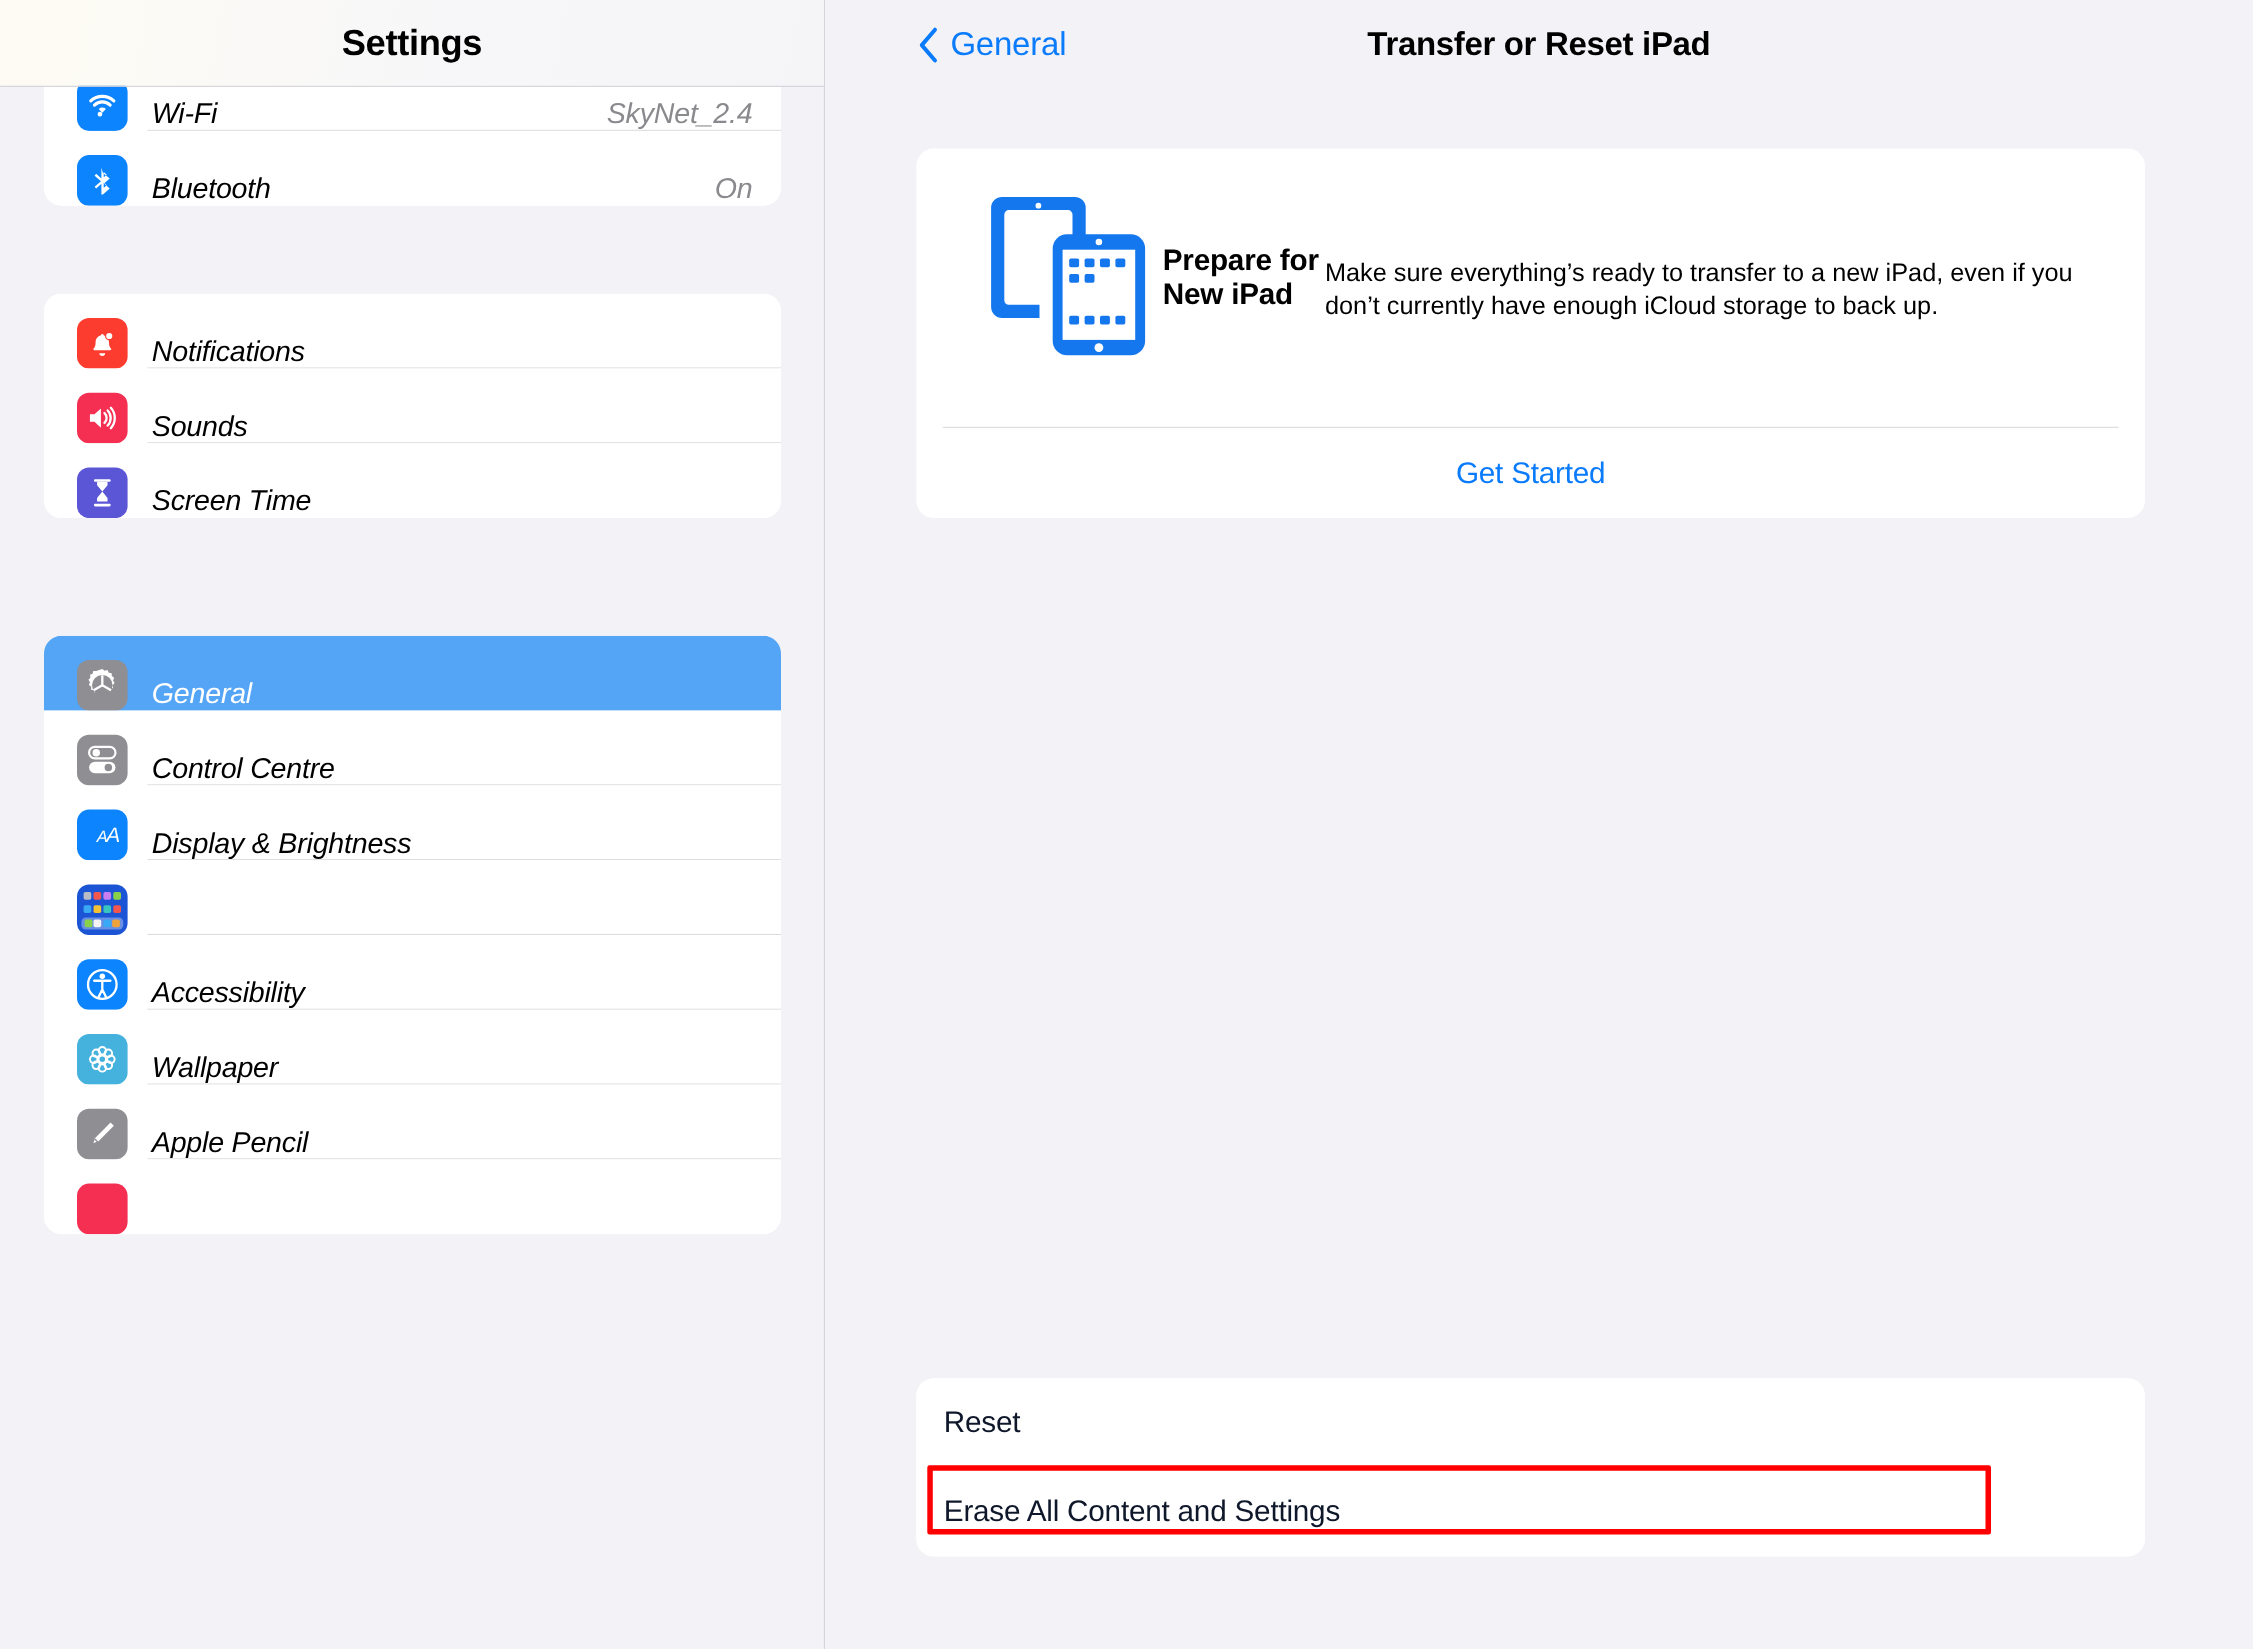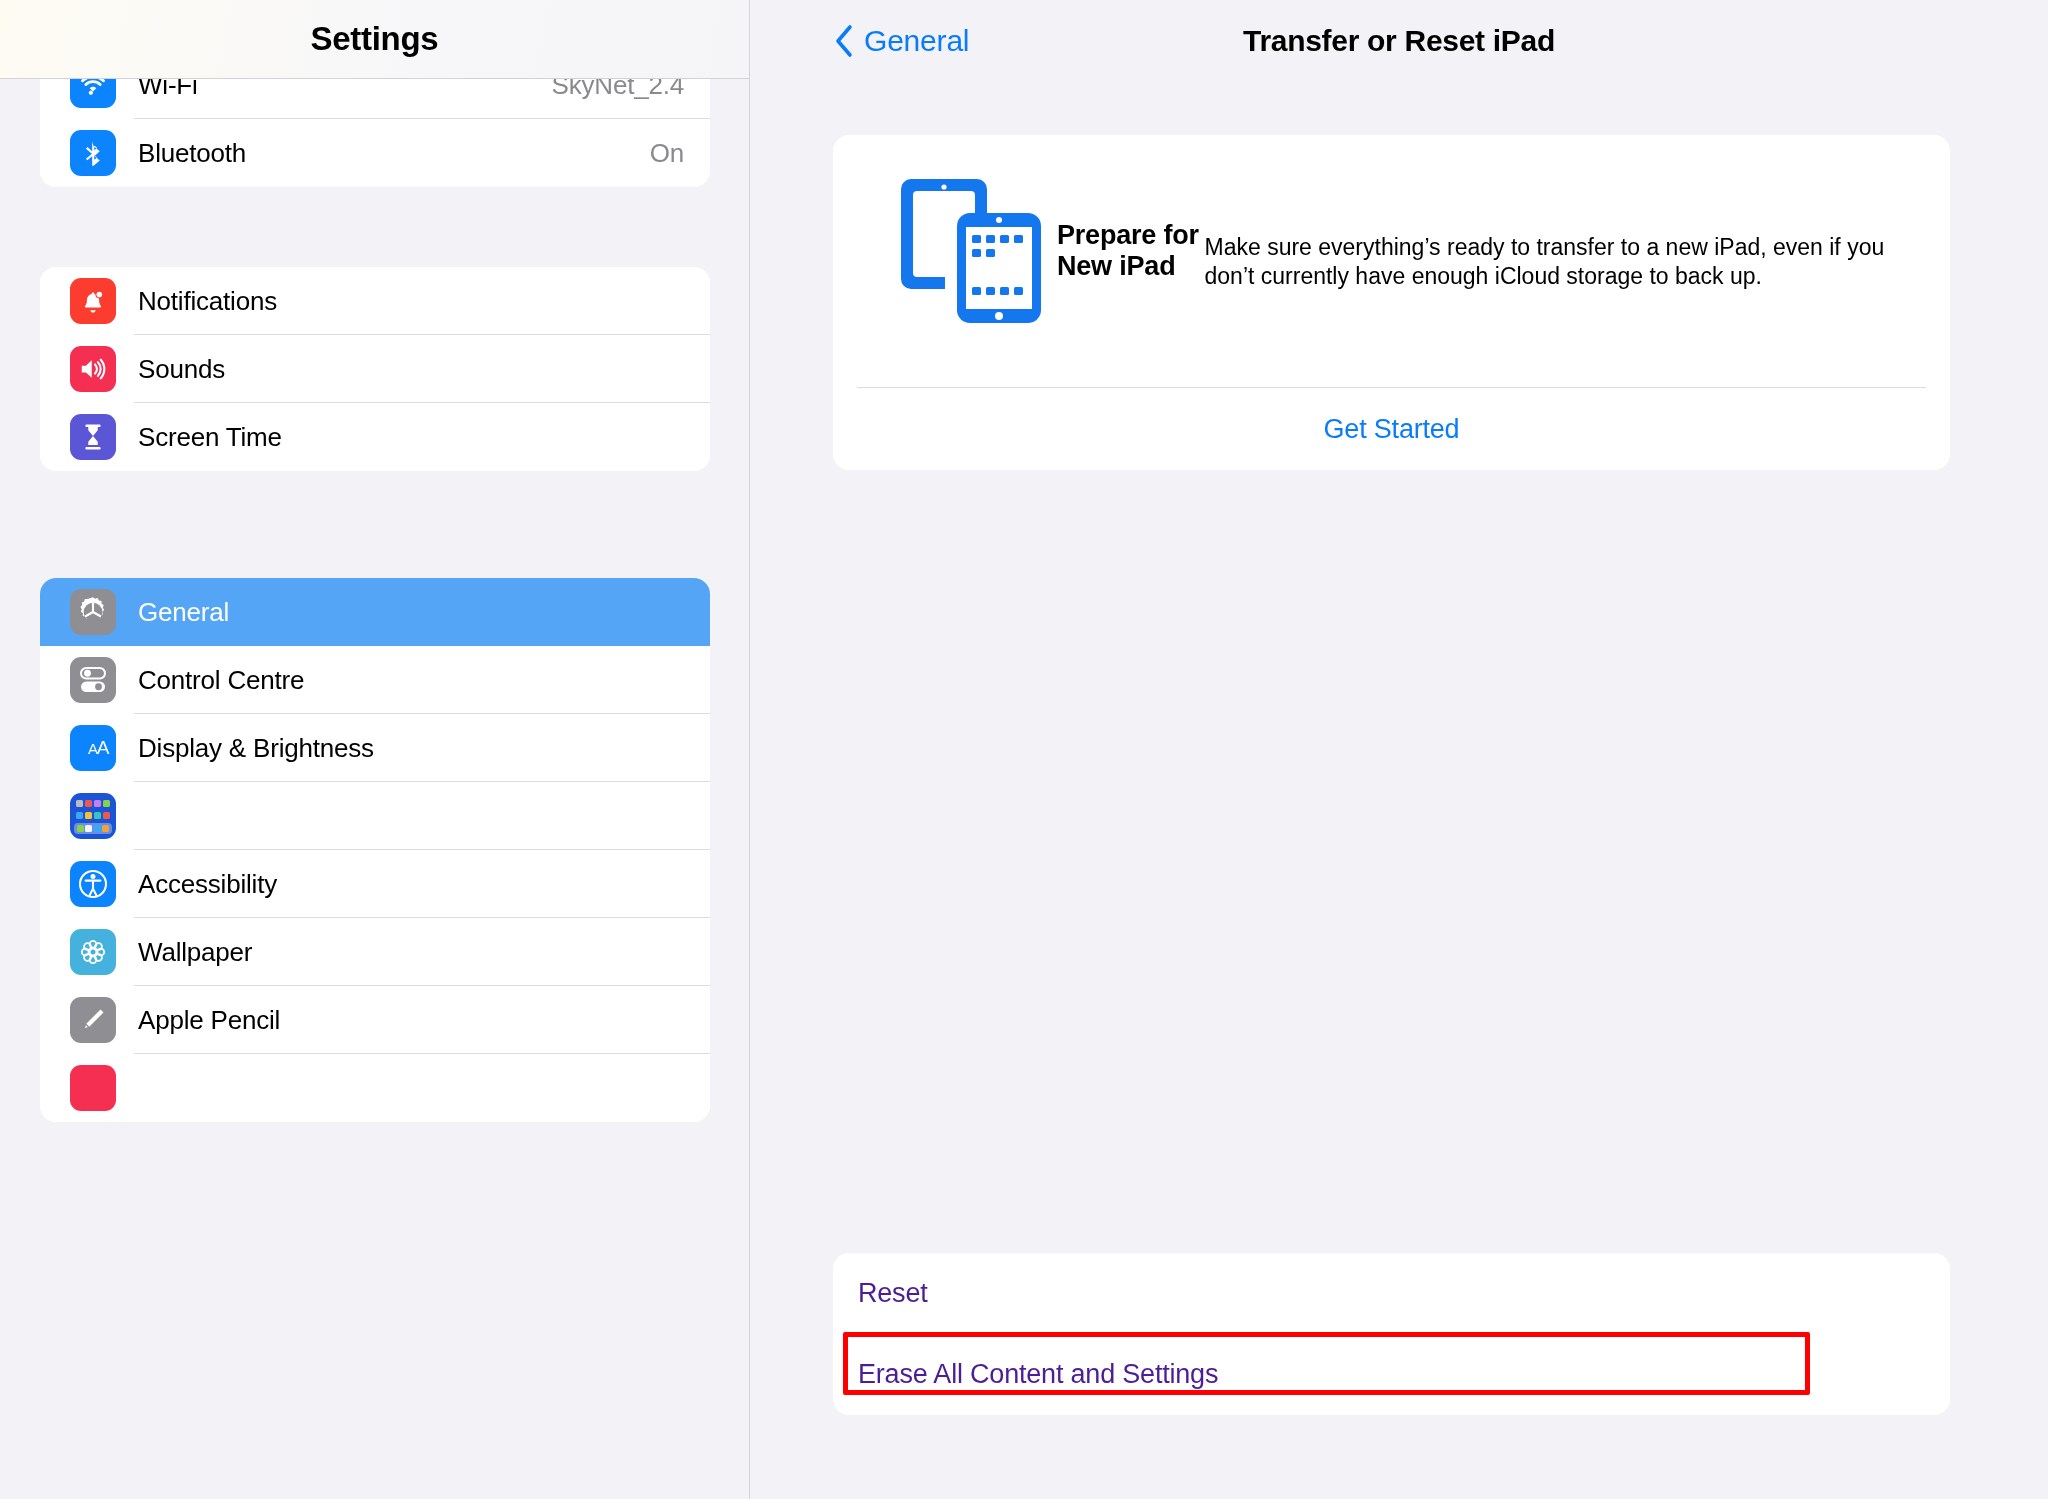--- a/index.html
+++ b/index.html
@@ -62,25 +62,26 @@
     overflow: hidden;
   }
   
   #grp-connectivity { top: -28px; }
   #grp-alerts       { top: 188px; }
   #grp-system       { top: 499px; }
 
   .row {
     position: relative;
     display: flex;
-    align-items: center;
+    align-items: flex-end;
     height: 68px;
     padding-left: 30px;
     padding-right: 26px;
     background: #ffffff;
+    font-style: italic;
   }
   .row.selected { background: #55a5f7; }
   .row .sep {
     position: absolute;
     left: 94px; right: 0; bottom: 0;
     height: 1px;
     background: #dcdce0;
   }
   .row:last-child .sep { display: none; }
 
@@ -230,21 +231,21 @@
     cursor: pointer;
   }
 
   #reset-card { top: 1253px; }
   .action-row {
     height: 81px;
     display: flex;
     align-items: center;
     padding-left: 25px;
     font-size: 27px;
-    color: #4c1d95;
+    color: #0f172a;
     letter-spacing: -0.2px;
     cursor: pointer;
     position: relative;
     background: #fff;
   }
 
   .highlight-box {
     position: absolute;
     left: 843px;
     top: 1332px;

